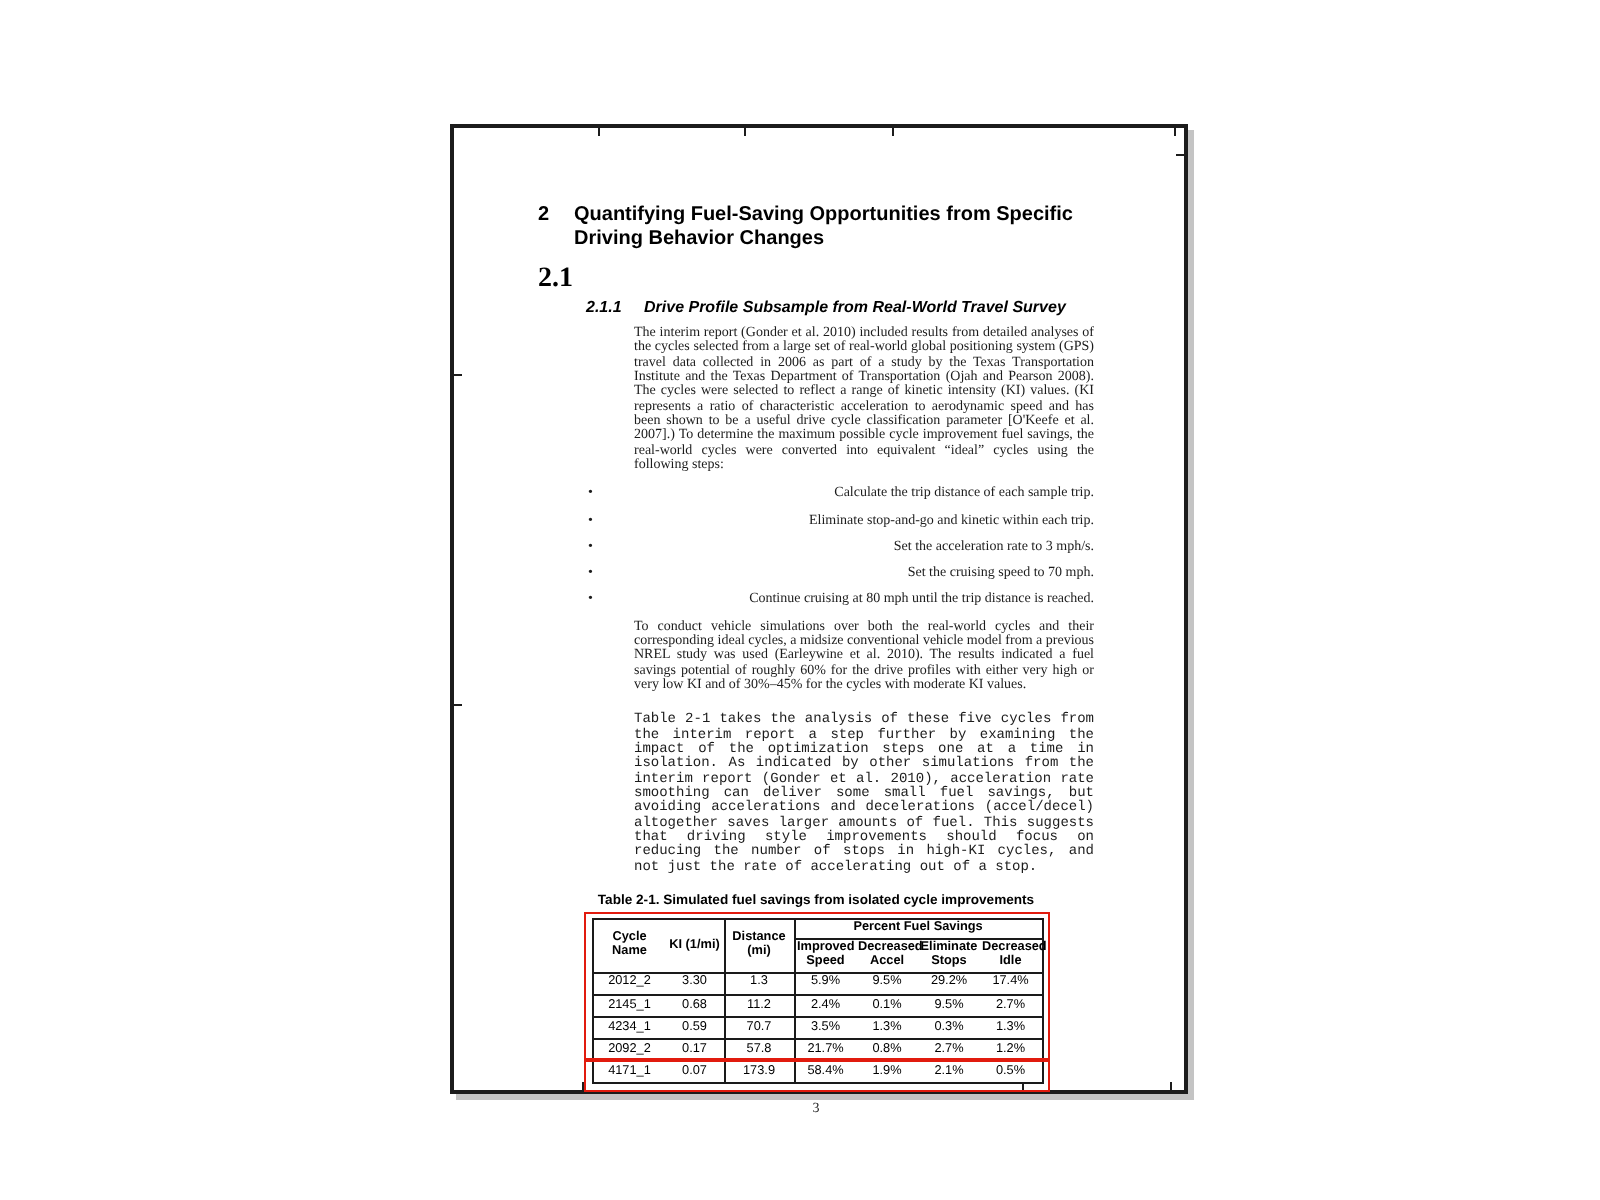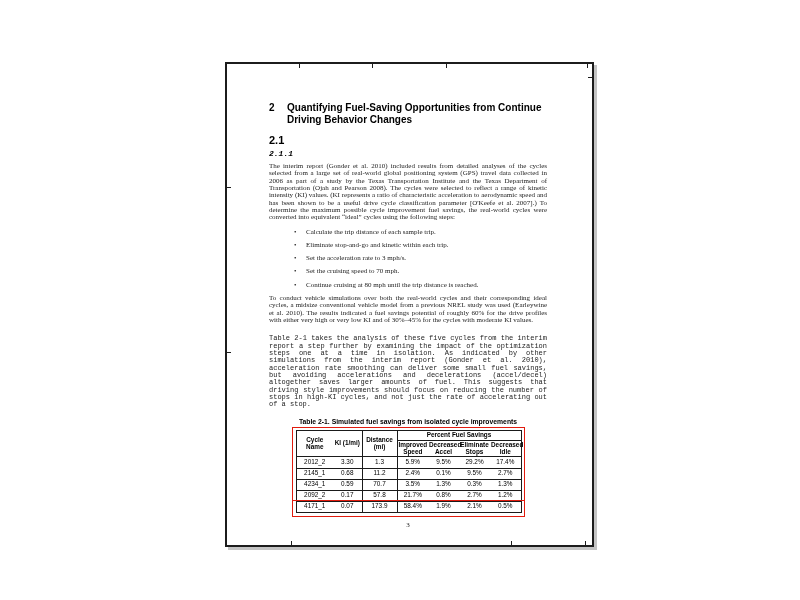--- a/index.html
+++ b/index.html
@@ -14,31 +14,31 @@
   }
 
   
   .tick { position:absolute; background:#1c1c1c; }
   .tick.h { width:1px; height:4px; }
   .tick.v { width:4px; height:1px; }
 
   .h1 { display:flex; font-family:"Liberation Sans","DejaVu Sans",sans-serif;
         font-weight:bold; font-size:10px; line-height:12px; color:#000; }
   .h1 .num { width:18px; flex:none; }
-  .h2 { display:flex; font-family:Liberation Sans, sans-serif;
-        font-weight:bold; font-size:11px; line-height:10px; margin-top:9px; color:#000; }
+  .h2 { display:flex; font-family:Liberation Serif, serif;
+        font-weight:bold; font-size:14px; line-height:10px; margin-top:9px; color:#000; }
   .h2 .num { width:28px; flex:none; }
-  .h3 { display:flex; font-family:Liberation Mono, monospace;
-        font-weight:bold; font-style:italic; font-size:8px; line-height:10px; margin-top:4px; color:#000; }
+  .h3 { display:flex; font-family:Liberation Sans, sans-serif;
+        font-weight:bold; font-style:italic; font-size:8px; line-height:10px; margin-top:4px; color:#000;margin-left:24px; }
   .h3 .num { width:29px; flex:none; }
 
-  p.body { font-size:7px; line-height:7.35px; text-align:justify; margin-top:4px; }
+  p.body { font-size:7px; line-height:7.35px; text-align:justify; margin-top:4px;margin-left:48px; }
   p.body + p.body { margin-top:11px;font-family:Liberation Mono, monospace; }
 
-  ul.steps { list-style:none; margin:7px 0 3px 0; }
+  ul.steps { list-style:none; margin:7px 0 3px 0;text-align:right; }
   ul.steps li { font-size:7px; line-height:7.35px; margin-bottom:5.9px; padding-left:37px; position:relative; }
   ul.steps li::before { content:"\2022"; position:absolute; left:25px; top:0; }
 
   .tbl-caption { font-family:"Liberation Sans","DejaVu Sans",sans-serif; font-weight:bold;
                  font-size:6.8px; text-align:center; margin-top:9px; color:#000; }
 
   .tbl-wrap { position:relative; width:225px; margin:5px auto 0 auto; }
   .red-box { position:absolute; left:-4px; top:-3px; right:-4px; bottom:-4px;
              border:1.6px solid var(--acc,#e11b0e); pointer-events:none; }
   .red-topline { position:absolute; left:-4px; right:-4px; height:1.5px;
@@ -66,29 +66,30 @@
   <span class="tick h" style="left:360px; top:0;"></span>
   <span class="tick h" style="left:64px;  bottom:0;"></span>
   <span class="tick h" style="left:284px; bottom:0;"></span>
   <span class="tick h" style="left:358px; bottom:0;"></span>
   <span class="tick v" style="left:0; top:123px;"></span>
   <span class="tick v" style="left:0; top:288px;"></span>
   <span class="tick v" style="right:0; top:13px;"></span>
 
   <div class="h1">
     <span class="num">2</span>
-    <span>Quantifying Fuel-Saving Opportunities from Continue Driving Behavior Changes</span>
+    <span>Quantifying Fuel-Saving Opportunities from Specific Driving Behavior Changes</span>
   </div>
 
   <div class="h2">
     <span class="num">2.1</span>
   </div>
 
   <div class="h3">
     <span class="num">2.1.1</span>
+    <span>Drive Profile Subsample from Real-World Travel Survey</span>
   </div>
 
   <p class="body">The interim report (Gonder et al. 2010) included results from detailed analyses of the cycles selected from a large set of real-world global positioning system (GPS) travel data collected in 2006 as part of a study by the Texas Transportation Institute and the Texas Department of Transportation (Ojah and Pearson 2008). The cycles were selected to reflect a range of kinetic intensity (KI) values. (KI represents a ratio of characteristic acceleration to aerodynamic speed and has been shown to be a useful drive cycle classification parameter [O'Keefe et al. 2007].) To determine the maximum possible cycle improvement fuel savings, the real-world cycles were converted into equivalent “ideal” cycles using the following steps:</p>
 
   <ul class="steps">
     <li>Calculate the trip distance of each sample trip.</li>
     <li>Eliminate stop-and-go and kinetic within each trip.</li>
     <li>Set the acceleration rate to 3 mph/s.</li>
     <li>Set the cruising speed to 70 mph.</li>
     <li>Continue cruising at 80 mph until the trip distance is reached.</li>

